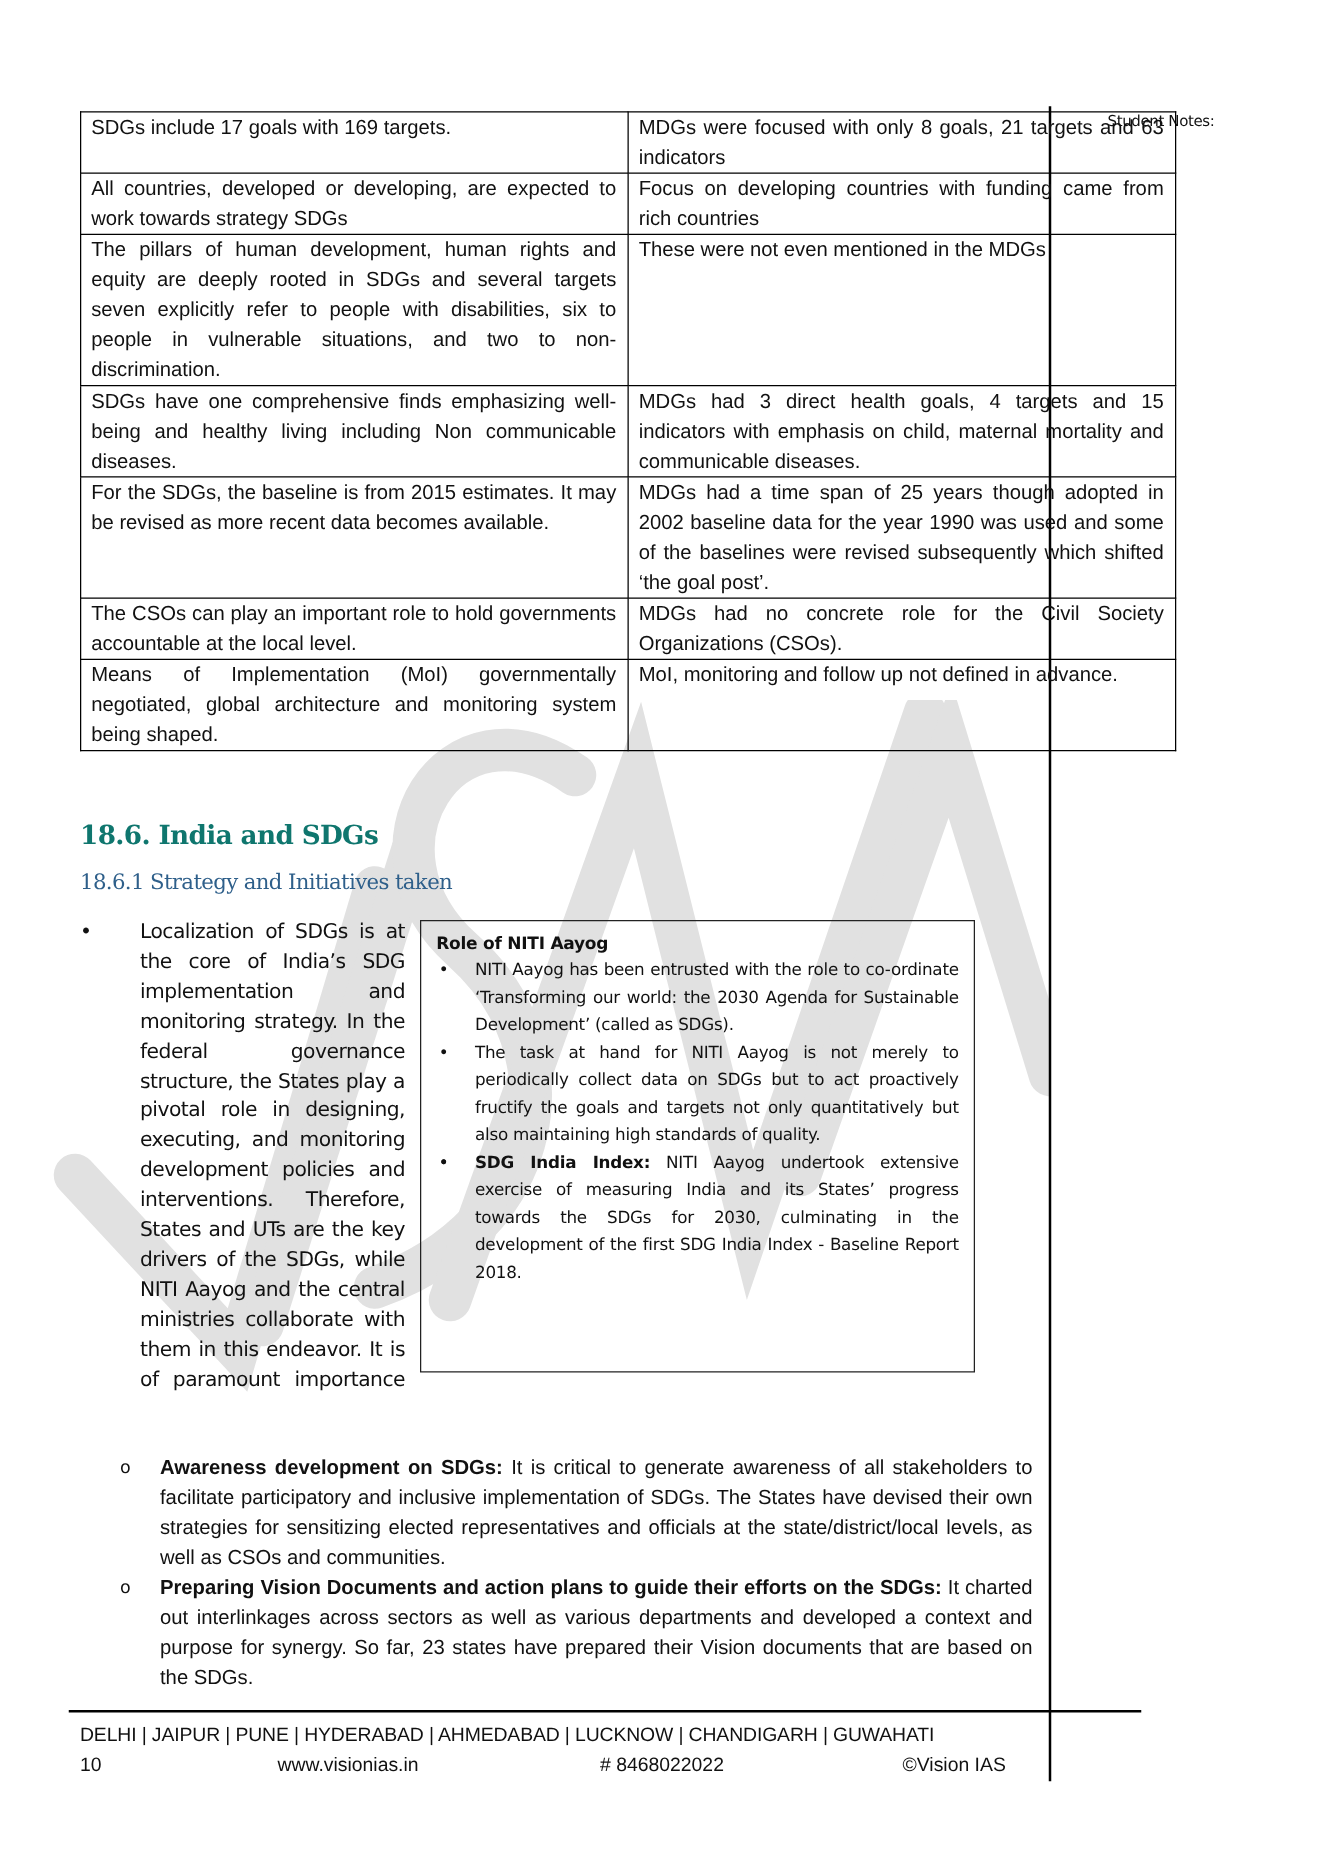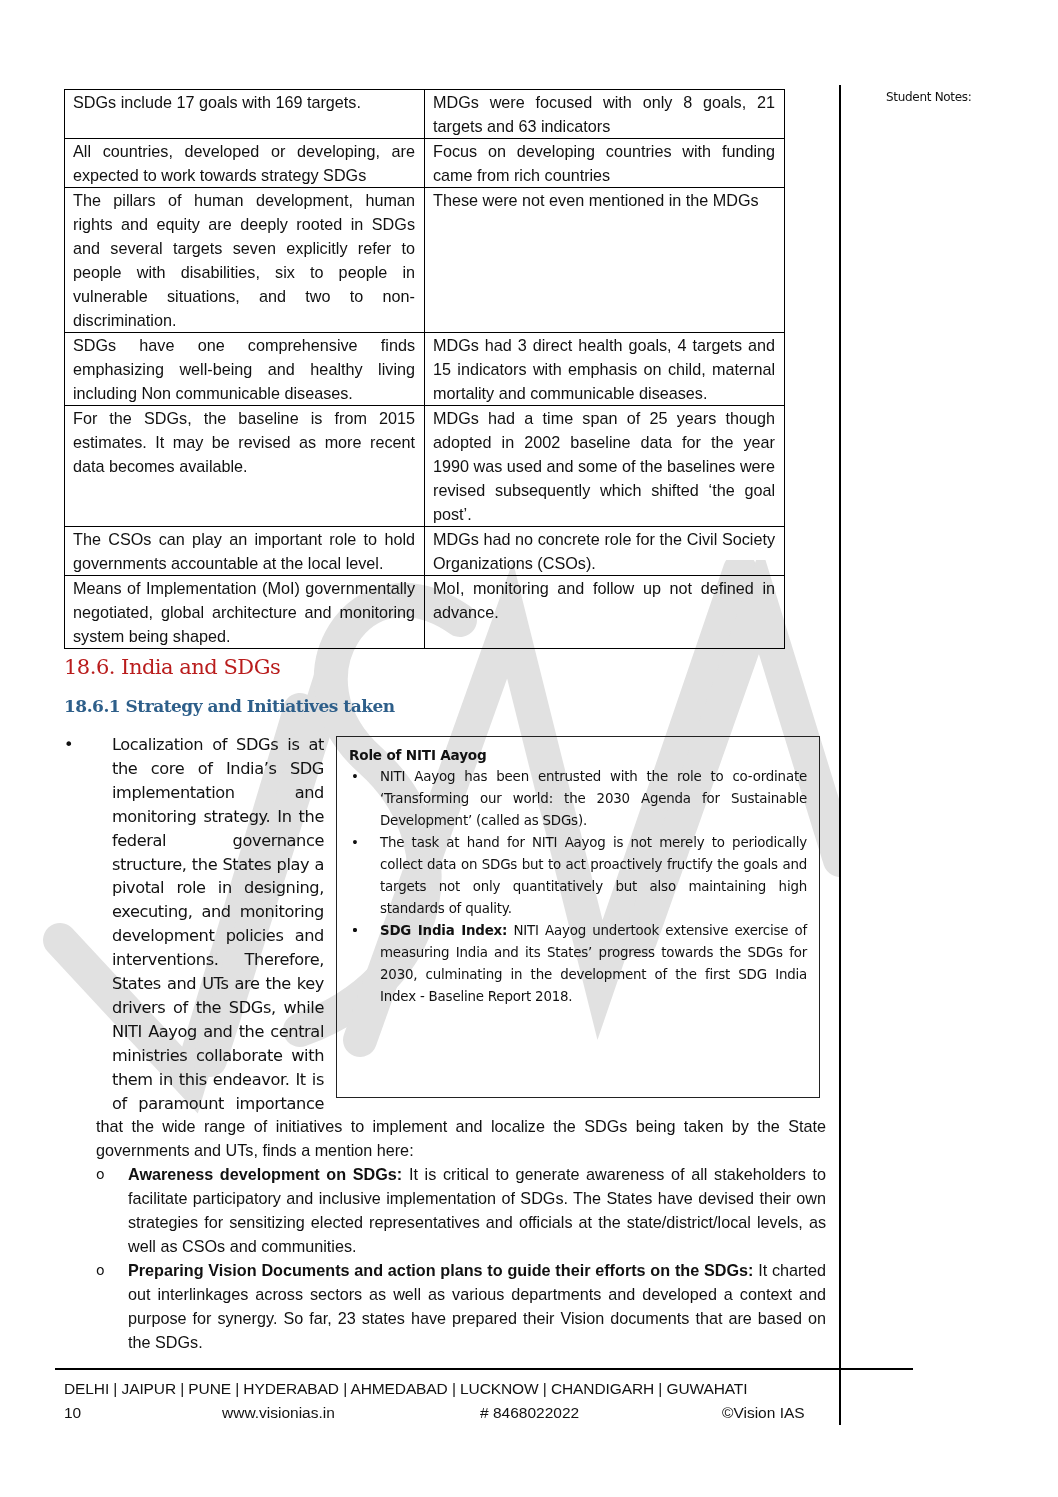--- a/index.html
+++ b/index.html
@@ -3,28 +3,28 @@
 <meta charset="utf-8">
 <style>
   html, body { margin:0; padding:0; background:#fff; }
   body { width:1058px; height:1497px; position:relative; overflow:hidden;
          font-family:"Liberation Sans Narrow","Liberation Sans", sans-serif; color:#111; }
   .watermark { position:absolute; left:40px; top:560px; width:800px; height:560px; pointer-events:none; z-index:0; }
   .page { position:absolute; left:0; top:0; width:1058px; height:1497px; z-index:1; }
   .vline { position:absolute; left:839px; top:85px; width:2px; height:1340px; background:#000; }
   .hline { position:absolute; left:55px; top:1368px; width:858px; height:2px; background:#000; }
   .notes { position:absolute; left:862px; top:90px; font-size:12px; font-family:"DejaVu Sans", sans-serif; letter-spacing:-0.3px;margin-left:24px; }
-  table.cmp { position:absolute; left:64px; top:89px; width:721px; border-collapse:collapse; font-size:16.2px; line-height:24px; }
+  table.cmp { position:absolute; left:64px; top:89px; width:877px; border-collapse:collapse; font-size:16.2px; line-height:24px; }
   table.cmp td { border:1.5px solid #000; vertical-align:top; padding:0 9px 0 8px; width:50%; text-align:justify; }
-  h2.sec { position:absolute; left:64px; top:655px; margin:0; font-family:"DejaVu Serif", serif; font-weight:normal; font-size:21px; color:#b91c1c; letter-spacing:-0.5px; }
-  h3.sub { position:absolute; left:64px; top:696px; margin:0; font-family:"DejaVu Serif", serif; font-weight:bold; font-size:17px; color:#2e5f8a; letter-spacing:-0.5px; }
+  h2.sec { position:absolute; left:64px; top:655px; margin:0; font-family:"DejaVu Serif", serif; font-weight:bold; font-size:21px; color:#0f766e; letter-spacing:-0.5px; }
+  h3.sub { position:absolute; left:64px; top:696px; margin:0; font-family:"DejaVu Serif", serif; font-weight:normal; font-size:17px; color:#2e5f8a; letter-spacing:-0.5px; }
   .bullet-main { position:absolute; left:62px; top:733px; width:262px; font-size:16.2px; line-height:23.9px; font-family:"DejaVu Sans", sans-serif; letter-spacing:-0.4px; }
   .bullet-main .dot { position:absolute; left:2px; top:0; }
   .bullet-main .txt { margin-left:50px; text-align:justify; text-align-last:justify; }
-  .niti { position:absolute; left:336px; top:736px; width:484px; height:362px; border:1.3px solid #222; font-family:"DejaVu Sans", sans-serif; font-size:13.4px; line-height:22px; letter-spacing:-0.2px; box-sizing:border-box; padding:7px 12px 0 12px; }
+  .niti { position:absolute; left:336px; top:736px; width:444px; height:362px; border:1.3px solid #222; font-family:"DejaVu Sans", sans-serif; font-size:13.4px; line-height:22px; letter-spacing:-0.2px; box-sizing:border-box; padding:7px 12px 0 12px; }
   .niti .title { font-weight:bold; font-size:13.6px; }
   .niti ul { list-style:none; margin:0; padding:0; }
   .niti li { position:relative; padding-left:31px; text-align:justify; }
   .niti li .b { position:absolute; left:2px; top:0; }
   .cont { position:absolute; left:96px; top:1114px; width:730px; font-size:16.2px; line-height:24px; text-align:justify; }
   .subs { position:absolute; left:96px; top:1162px; width:730px; font-size:16.2px; line-height:24px; }
   .subs .item { position:relative; padding-left:32px; text-align:justify; }
   .subs .item .o { position:absolute; left:0; top:0; font-family:"DejaVu Sans", sans-serif; font-size:14px; }
   .footer-cities { position:absolute; left:64px; top:1380px; font-size:15.5px; letter-spacing:-0.1px; }
   .footer-row { position:absolute; top:1404px; font-size:15.5px; }
@@ -93,21 +93,20 @@
   <div class="niti">
     <div class="title">Role of NITI Aayog</div>
     <ul>
       <li><span class="b">•</span><span>NITI Aayog has been entrusted with the role to co-ordinate ‘Transforming our world: the 2030 Agenda for Sustainable Development’ (called as SDGs).</span></li>
       <li><span class="b">•</span><span>The task at hand for NITI Aayog is not merely to periodically collect data on SDGs but to act proactively fructify the goals and targets not only quantitatively but also maintaining high standards of quality.</span></li>
       <li><span class="b">•</span></li>
       <li><span class="b">•</span><b>SDG India Index:</b><span> NITI Aayog undertook extensive exercise of measuring India and its States’ progress towards the SDGs for 2030, culminating in the development of the first SDG India Index - Baseline Report 2018.</span></li>
     </ul>
   </div>
 
-  <div class="cont">that the wide range of initiatives to implement and localize the SDGs being taken by the State governments and UTs, finds a mention here:</div>
 
   <div class="subs">
     <div class="item">
       <span class="o">o</span>
       <b>Awareness development on SDGs:</b><span> It is critical to generate awareness of all stakeholders to facilitate participatory and inclusive implementation of SDGs. The States have devised their own strategies for sensitizing elected representatives and officials at the state/district/local levels, as well as CSOs and communities.</span>
     </div>
     <div class="item">
       <span class="o">o</span>
       <b>Preparing Vision Documents and action plans to guide their efforts on the SDGs:</b><span> It charted out interlinkages across sectors as well as various departments and developed a context and purpose for synergy. So far, 23 states have prepared their Vision documents that are based on the SDGs.</span>
     </div>

